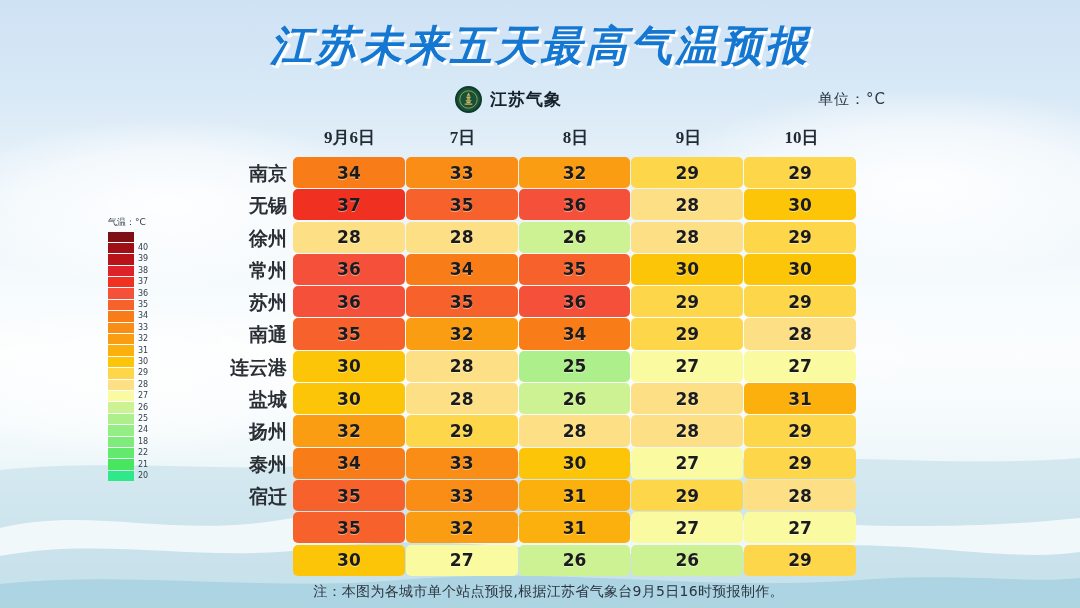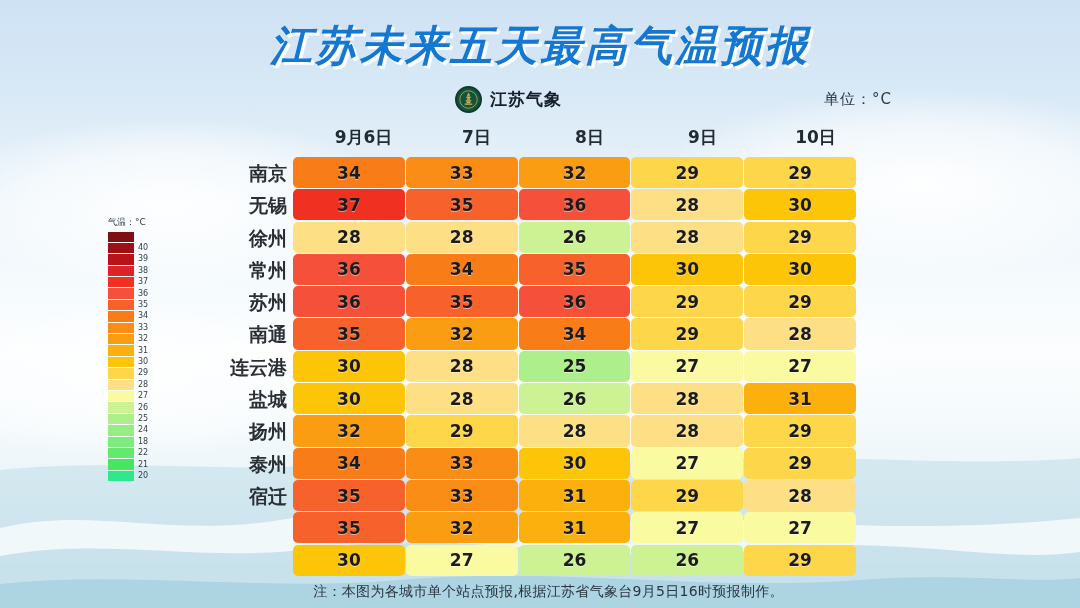--- a/index.html
+++ b/index.html
@@ -53,35 +53,35 @@
   #brand-emblem {
     width: 27px; height: 27px; border-radius: 50%;
     background: #14523a;
     border: 2px solid #0e3c2a;
     display:flex; align-items:center; justify-content:center;
   }
   #brand-name {
     font-size: 17px; font-weight: 700; color: #16202a; letter-spacing: 1px;
   }
   #unit {
-    position: absolute; right: 188px; top: 4px;
+    position: absolute; right: 194px; top: 4px;
     font-size: 15px; color: #2c3a47; letter-spacing: 1px;
   }
 
   
   #legend {
     position: absolute; left: 108px; top: 216px; width: 56px;
   }
   #legend-title { font-size: 9px; color: #2e3b47; margin-bottom: 2px; white-space: nowrap; }
   .legend-row { display: flex; align-items: center; height: 11.4px; }
   .legend-swatch { width: 26px; height: 10.4px; }
   .legend-value { font-size: 8px; color: #33404c; margin-left: 4px; line-height: 1; }
 
   
-  #daybar { position: absolute; left: 307px; top: 126px; width: 563px; height: 24px; }
+  #daybar { position: absolute; left: 293px; top: 126px; width: 563px; height: 24px; font-family: Liberation Serif, serif; }
   .dayhead {
     position: absolute; top: 0; width: 113px; text-align: center;
     font-size: 17px; font-weight: 700; color: #222b33;
   }
   #citycol { position: absolute; left: 195px; top: 157px; width: 92px; }
   .cityname {
     height: 32.3px; line-height: 32.3px; text-align: right;
     font-size: 19px; font-weight: 700; color: #2a2f35;
     white-space: nowrap;
   }

